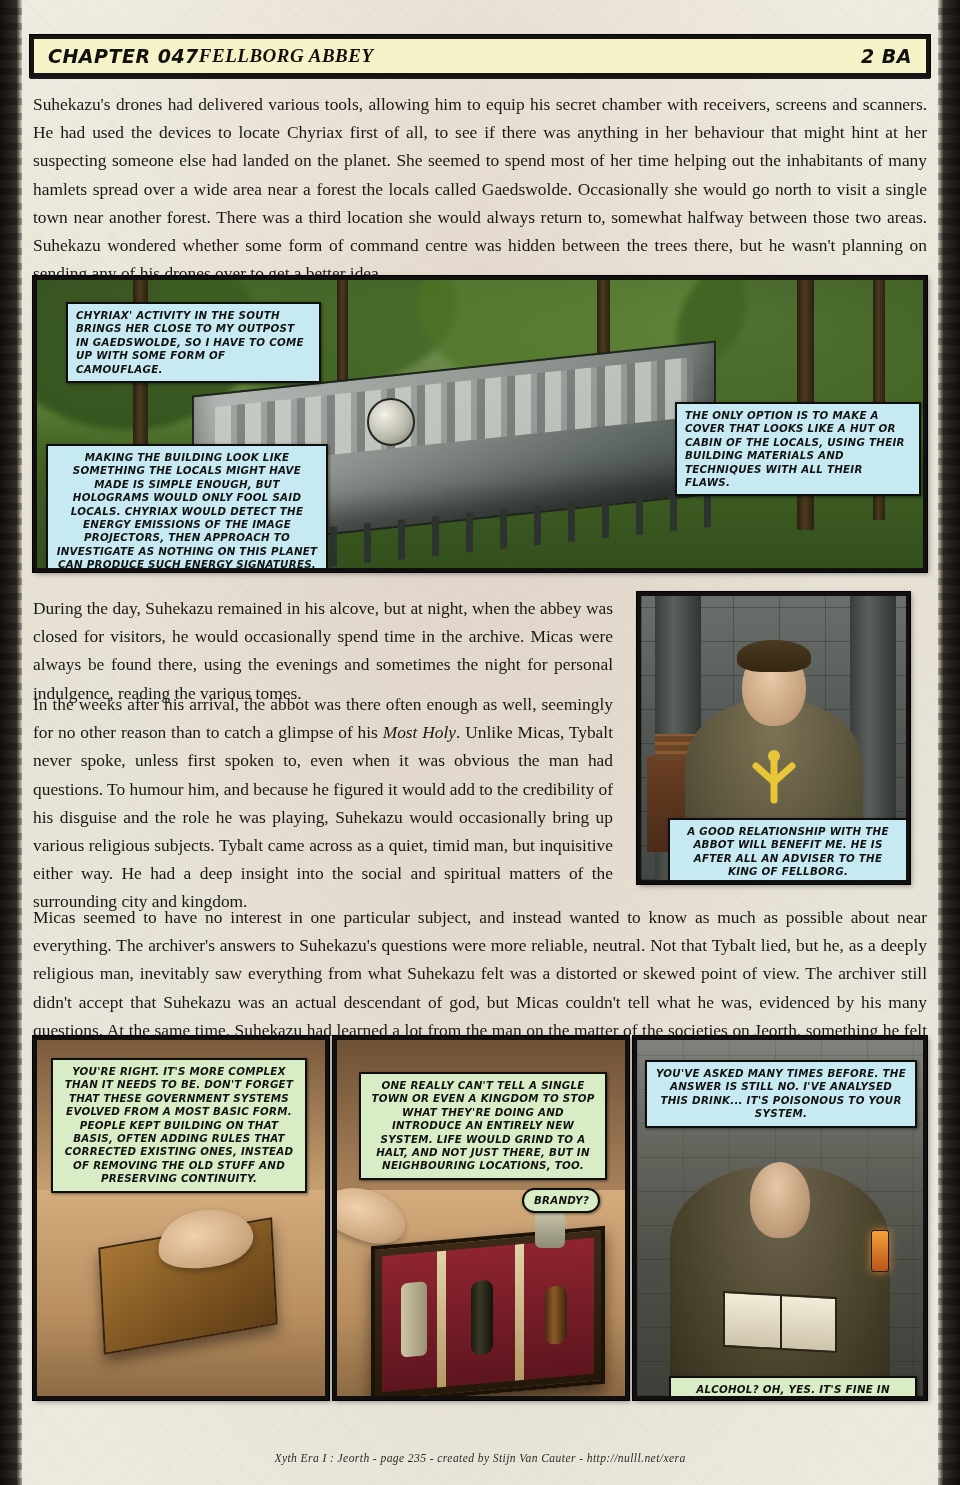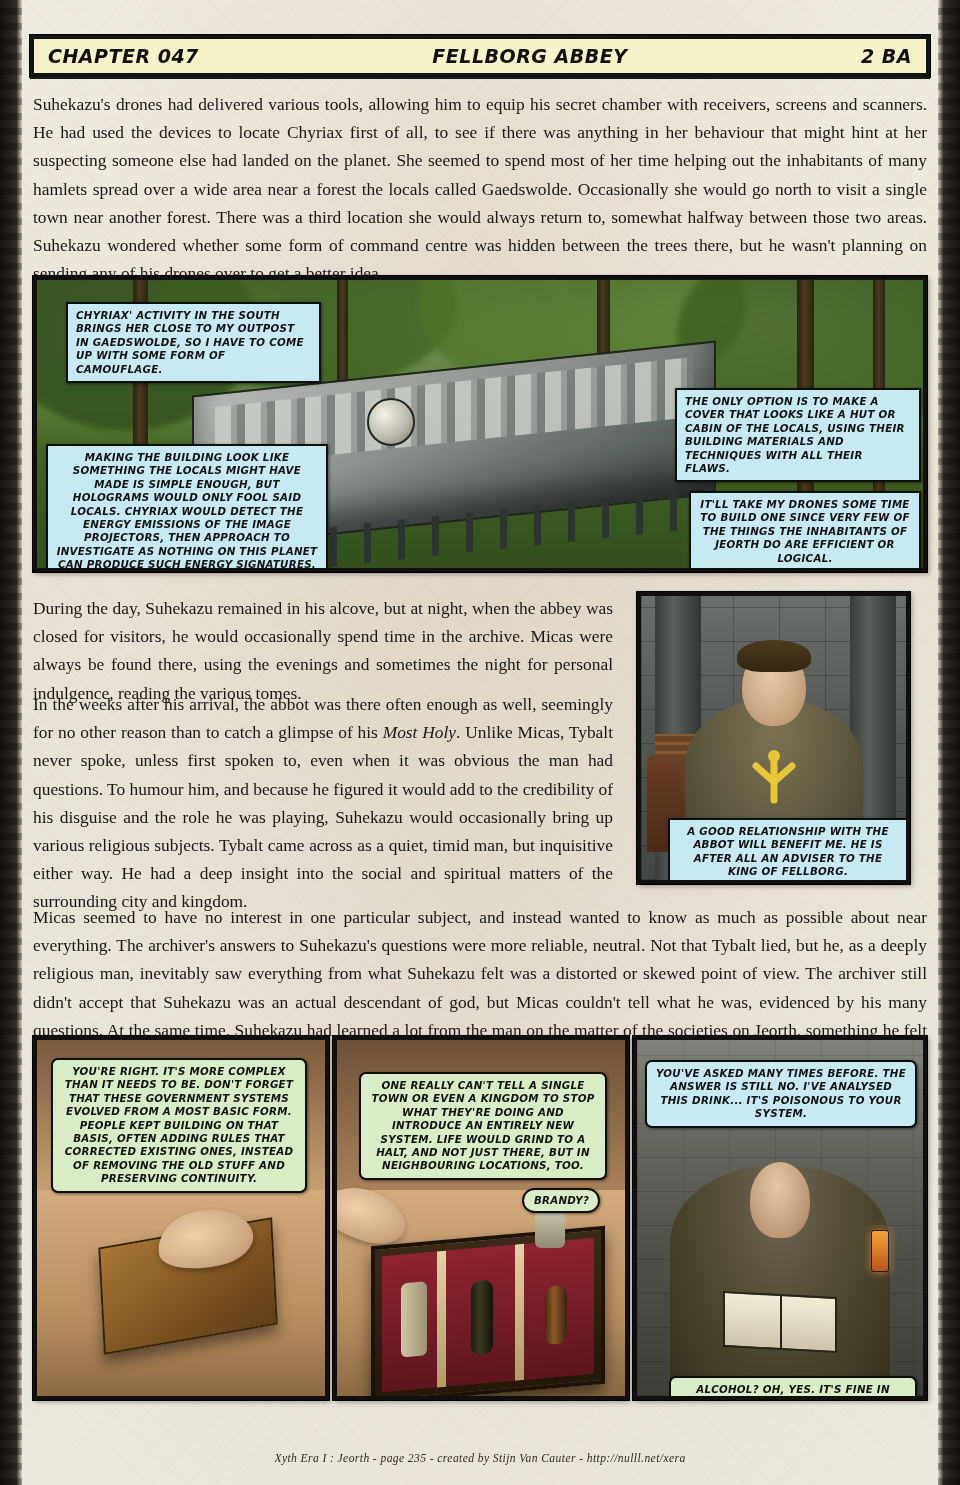--- a/index.html
+++ b/index.html
@@ -45,21 +45,21 @@
     padding:0 14px;box-sizing:border-box;
   }
   .hdr-text{
     font-family:"DejaVu Sans", sans-serif;
     font-weight:bold;font-style:italic;
     font-size:19px;letter-spacing:.5px;
     color:#11100d;white-space:nowrap;
     text-transform:uppercase;
   }
   .hdr-left{flex:0 0 auto;}
-  .hdr-center{flex:1 1 auto;text-align:center;}
+  .hdr-center{flex:1 1 auto;font-family:Liberation Serif, serif;}
   .hdr-right{flex:0 0 auto;}
 
   
   .prose{
     position:absolute;
     font-family:"Liberation Serif", serif;
     font-size:17.4px;line-height:28.2px;
     color:#1b1713;text-align:justify;
     text-rendering:optimizeLegibility;
   }
@@ -218,21 +218,21 @@
     letter-spacing:.25px;
     color:#121212;
     text-transform:uppercase;
     text-align:center;
     box-shadow:1px 1px 3px rgba(0,0,0,.5);
     z-index:4;
   }
   .bubble.cyan{background:#c7eaf2;}
   .bubble.green{background:#d8ecc5;}
   .bubble.round{border-radius:16px;padding:4px 10px;}
-  .bubble.rounded-sq{border-radius:7px;}
+  .bubble.rounded-sq{border-radius:1px;}
 
   
   .footer{
     position:absolute;left:0;right:0;top:1452px;
     text-align:center;
     font-family:"Liberation Serif", serif;
     font-style:italic;font-size:11.6px;letter-spacing:.4px;
     color:#2f2a24;
   }
 </style>
@@ -270,23 +270,22 @@
     <div class="struct">
       <div class="deck"></div>
       <div class="legs"></div>
     </div>
     <div class="dish"></div>
 
     <div class="bubble cyan" style="left:29px;top:22px;width:255px;text-align:left;">Chyriax' activity in the south brings her close to my outpost in Gaedswolde, so I have to come up with some form of camouflage.</div>
 
     <div class="bubble cyan" style="left:9px;top:164px;width:282px;text-align:center;">Making the building look like something the locals might have made is simple enough, but holograms would only fool said locals. Chyriax would detect the energy emissions of the image projectors, then approach to investigate as nothing on this planet can produce such energy signatures.</div>
 
-    <div class="bubble cyan" style="left:638px;top:108px;width:246px;text-align:left;">The only option is to make a cover that looks like a hut or cabin of the locals, using their building materials and techniques with all their flaws.</div>
-
-    <div class="bubble cyan" style="left:652px;top:211px;width:232px;text-align:center;">It'll take my drones some time to build one since very few of the things the inhabitants of Jeorth do are efficient or logical.</div>
+    <div class="bubble cyan" style="left:638px;top:122px;width:246px;text-align:left;">The only option is to make a cover that looks like a hut or cabin of the locals, using their building materials and techniques with all their flaws.</div>
+
   </div>
 
   <div class="prose" style="left:33px;top:594px;width:580px;">
     <p>During the day, Suhekazu remained in his alcove, but at night, when the abbey was closed for visitors, he would occasionally spend time in the archive. Micas were always be found there, using the evenings and sometimes the night for personal indulgence, reading the various tomes.</p>
   </div>
   <div class="prose" style="left:33px;top:690px;width:580px;">
     <p><span>In the weeks after his arrival, the abbot was there often enough as well, seemingly for no other reason than to catch a glimpse of his </span><em>Most Holy</em><span>. Unlike Micas, Tybalt never spoke, unless first spoken to, even when it was obvious the man had questions. To humour him, and because he figured it would add to the credibility of his disguise and the role he was playing, Suhekazu would occasionally bring up various religious subjects. Tybalt came across as a quiet, timid man, but inquisitive either way. He had a deep insight into the social and spiritual matters of the surrounding city and kingdom.</span></p>
   </div>
 
   <div class="panel" id="panel-monk">

